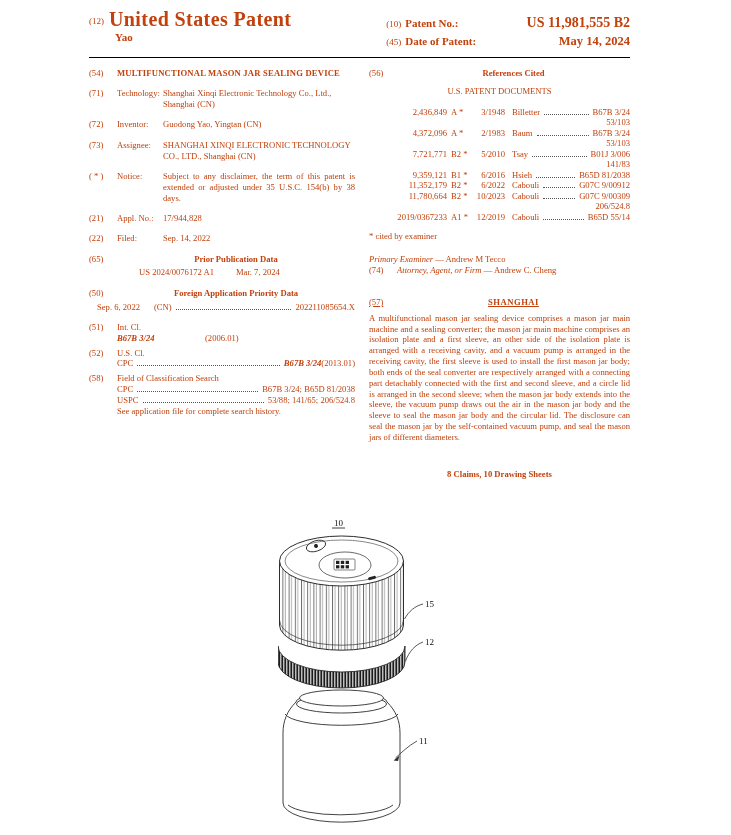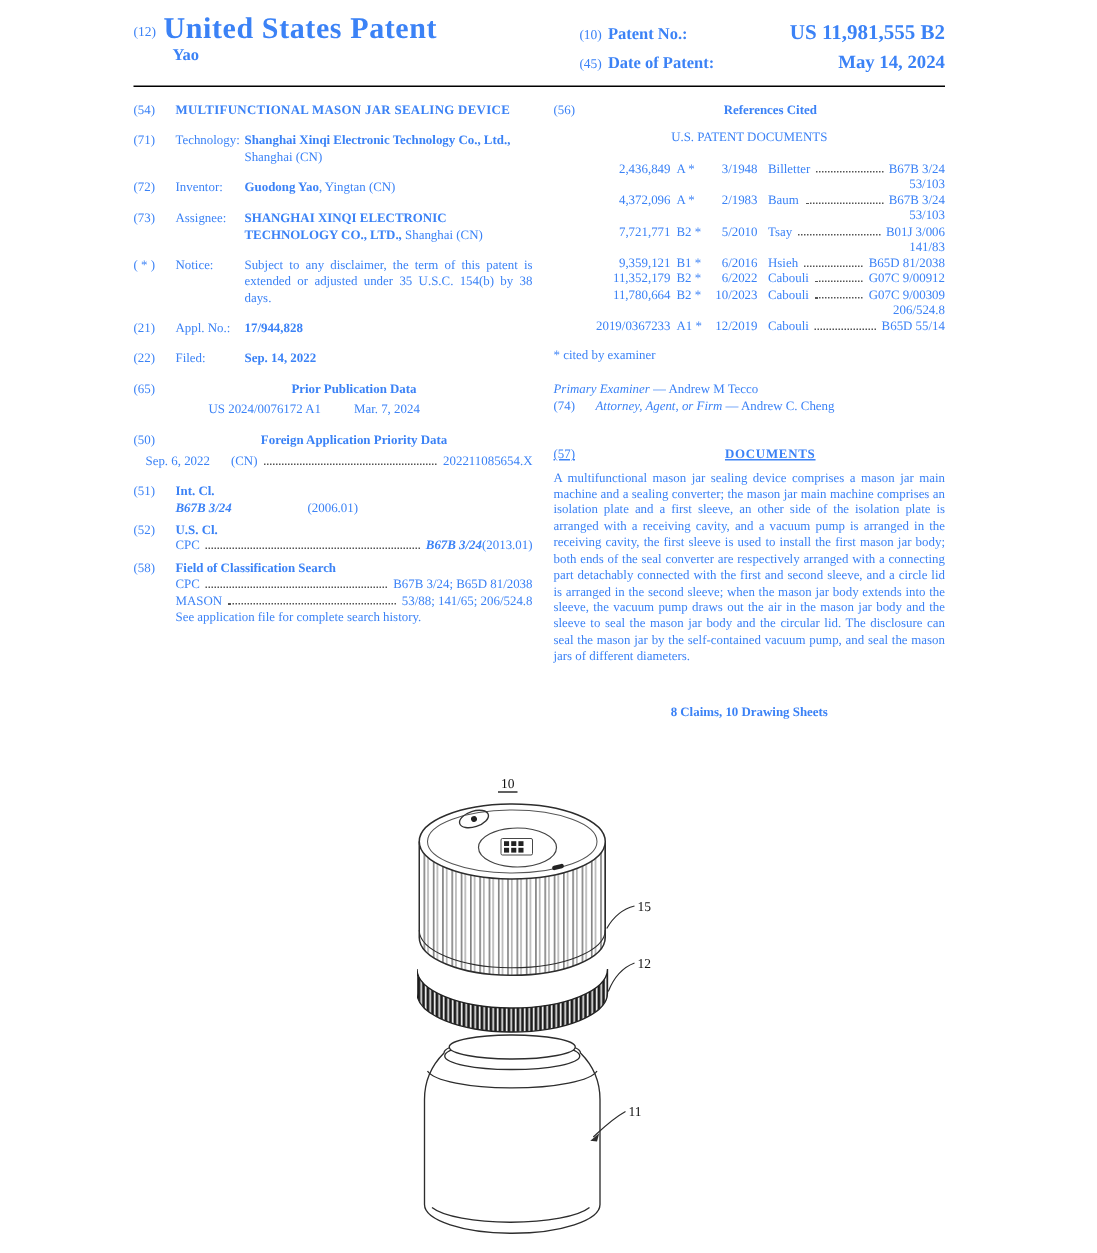--- a/index.html
+++ b/index.html
@@ -1,17 +1,17 @@
 <!DOCTYPE html>
 <html><head>
 <meta charset="utf-8">
 <style>
   html,body{margin:0;padding:0;background:#fff;}
   .page{position:relative;width:731px;height:835px;background:#fff;overflow:hidden;
-        font-family:"Liberation Serif","DejaVu Serif",serif;color:#3b82f6;}
+        font-family:"Liberation Serif","DejaVu Serif",serif;color:#c2410c;}
   
   .hdr{position:absolute;left:89px;top:8px;width:541px;display:flex;justify-content:space-between;}
   .hdr-left{width:300px;}
   .hdr-title-row{display:flex;align-items:flex-start;}
   .hdr-code{font-size:9px;margin-top:8px;margin-right:5px;}
   .hdr-title{font-size:20px;font-weight:bold;letter-spacing:.4px;line-height:1.1;}
   .hdr-surname{font-size:11px;font-weight:bold;margin-left:26px;margin-top:1px;}
   .hdr-right{width:246px;padding-top:5px;}
   .hdr-row{display:flex;align-items:baseline;line-height:1.4;}
   .hdr-row .code{font-size:9px;margin-right:4px;}
@@ -20,21 +20,21 @@
   .val-patentno{font-size:14px;}
   .val-date{font-size:12.5px;}
   .rule{position:absolute;left:89px;top:57px;width:541px;border-top:1.6px solid #000;}
   
   .col{position:absolute;top:68px;font-size:8.6px;line-height:1.26;}
   .col-left{left:89px;width:266px;}
   .col-right{left:369px;width:261px;}
   .item{display:grid;grid-template-columns:28px 1fr;margin-bottom:9.5px;}
   .item .code{font-size:8.6px;}
   .fld{display:grid;grid-template-columns:46px 1fr;}
-  .b{font-weight:bold;}
+  .b{font-weight:normal;}
   .bi{font-weight:bold;font-style:italic;}
   .i{font-style:italic;}
   .just{text-align:justify;}
   .title54{font-weight:bold;letter-spacing:.2px;}
   .center-head{text-align:center;font-weight:bold;}
   .publine{display:flex;gap:22px;margin-top:3px;margin-left:22px;}
   .fullrow{grid-column:1 / 3;display:flex;align-items:baseline;margin-top:3px;padding-left:8px;}
   .lead{flex:1 1 auto;border-bottom:1px dotted #555;margin:0 4px 2px 4px;min-width:10px;}
   .clsline{display:flex;align-items:baseline;}
   .intcl-val{display:inline-block;width:88px;}
@@ -186,21 +186,21 @@
     <div class="item">
       <span class="code">(58)</span>
       <div>
         <div class="b">Field of Classification Search</div>
         <div class="clsline">
           <span>CPC</span>
           <span class="lead"></span>
           <span>B67B 3/24; B65D 81/2038</span>
         </div>
         <div class="clsline">
-          <span>MASON</span>
+          <span>USPC</span>
           <span class="lead"></span>
           <span>53/88; 141/65; 206/524.8</span>
         </div>
         <div>See application file for complete search history.</div>
       </div>
     </div>
   </div>
 
   <div class="col col-right">
 
@@ -297,21 +297,21 @@
     <div class="citednote">* cited by examiner</div>
 
     <div class="exline"><span class="i">Primary Examiner</span><span> — Andrew M Tecco</span></div>
     <div class="atline">
       <span class="code">(74)</span>
       <span><span class="i">Attorney, Agent, or Firm</span><span> — Andrew C. Cheng</span></span>
     </div>
 
     <div class="abshead">
       <span class="code">(57)</span>
-      <span class="center-head" style="letter-spacing:.5px;">DOCUMENTS</span>
+      <span class="center-head" style="letter-spacing:.5px;">SHANGHAI</span>
     </div>
     <div class="just">A multifunctional mason jar sealing device comprises a mason jar main machine and a sealing converter; the mason jar main machine comprises an isolation plate and a first sleeve, an other side of the isolation plate is arranged with a receiving cavity, and a vacuum pump is arranged in the receiving cavity, the first sleeve is used to install the first mason jar body; both ends of the seal converter are respectively arranged with a connecting part detachably connected with the first and second sleeve, and a circle lid is arranged in the second sleeve; when the mason jar body extends into the sleeve, the vacuum pump draws out the air in the mason jar body and the sleeve to seal the mason jar body and the circular lid. The disclosure can seal the mason jar by the self-contained vacuum pump, and seal the mason jars of different diameters.</div>
 
     <div class="claims">8 Claims, 10 Drawing Sheets</div>
   </div>
 
   <div class="fig">
     <svg width="176" height="320" viewBox="0 0 176 320">
       <defs>
         <pattern id="pRibs" width="6.2" height="8" patternUnits="userSpaceOnUse">

